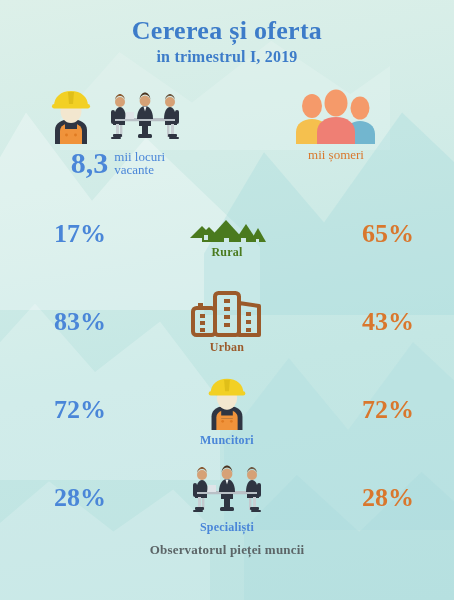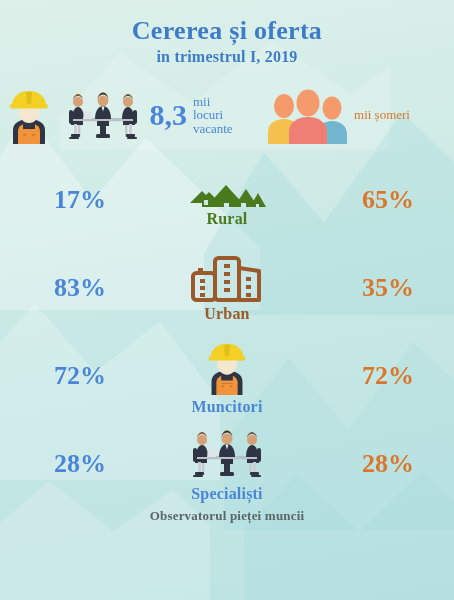--- a/index.html
+++ b/index.html
@@ -29,36 +29,36 @@
   .s7{left:60px;top:10px;width:330px;height:140px;background:rgba(255,255,255,.16);
       clip-path:polygon(0% 78%,18% 30%,40% 66%,64% 22%,88% 60%,100% 40%,100% 100%,0% 100%);}
 
   header{position:relative;text-align:center;padding-top:17px;}
   .title{font-size:26px;font-weight:bold;color:#3d7cc9;letter-spacing:.3px;line-height:1.05;}
   .subtitle{font-size:16px;font-weight:bold;color:#3d7cc9;margin-top:4px;letter-spacing:.2px;}
 
   
   .stats{position:relative;display:flex;justify-content:space-between;
          align-items:flex-start;padding:0 18px;margin-top:16px;}
-  .stat{display:flex;align-items:center;width:200px;justify-content:center;}
+  .stat{display:flex;flex-direction:column;align-items:center;width:200px;justify-content:center;}
   .stat-icons{display:flex;align-items:flex-end;justify-content:center;height:62px;gap:2px;}
   .stat-line{display:flex;align-items:center;justify-content:center;gap:6px;margin-top:4px;}
   .big-num{font-size:30px;font-weight:bold;line-height:1;}
   .big-lbl{font-size:13px;font-weight:normal;line-height:1.05;text-align:left;}
   .blue{color:#4a86d8;}
   .orange{color:#d9772d;}
 
   
   .rows{position:relative;margin-top:12px;}
   .row{display:flex;align-items:center;justify-content:space-between;padding:0 26px;height:88px;}
   .pct{font-size:26px;font-weight:bold;width:80px;}
   .pct.left{text-align:right;color:#4a86d8;}
   .pct.right{text-align:center;color:#d9772d;}
   .center{display:flex;flex-direction:column;align-items:center;justify-content:center;width:150px;}
-  .cat-label{font-size:16px;font-weight:bold;margin-top:3px;letter-spacing:.2px;}
+  .cat-label{font-size:12px;font-weight:bold;margin-top:3px;letter-spacing:.2px;}
 
   footer{position:relative;text-align:center;margin-top:0;}
   .foot-text{font-size:13px;font-weight:bold;color:#5c6567;letter-spacing:.2px;}
   svg{display:block;}
 </style>
 </head>
 <body>
 
 <div id="poster">
 
@@ -198,21 +198,21 @@
             <rect x="33" y="26" width="6" height="4" fill="#9b5a2b"></rect>
             <rect x="33" y="34" width="6" height="4" fill="#9b5a2b"></rect>
             <path d="M48 14 L68 17 V46 H48 Z" fill="none" stroke="#9b5a2b" stroke-width="4" stroke-linejoin="round"></path>
             <rect x="55" y="23" width="5" height="4" fill="#9b5a2b"></rect>
             <rect x="55" y="31" width="5" height="4" fill="#9b5a2b"></rect>
             <rect x="55" y="39" width="5" height="4" fill="#9b5a2b"></rect>
           </svg>
         </span>
         <div class="cat-label" style="color:#9b5a2b">Urban</div>
       </div>
-      <div class="pct right">35%</div>
+      <div class="pct right">43%</div>
     </div>
 
     <div class="row">
       <div class="pct left">72%</div>
       <div class="center">
         <span>
           <svg width="58" height="58" viewBox="0 0 52 60">
             <path d="M10 60 V46 c0-7 7-11 16-11 s16 4 16 11 V60 Z" fill="#2f3542"></path>
             <path d="M15 60 V47 c0-5 5-8 11-8 s11 3 11 8 V60 Z" fill="#f0933b"></path>
             <rect x="20" y="39" width="12" height="9" fill="#2f3542"></rect>

